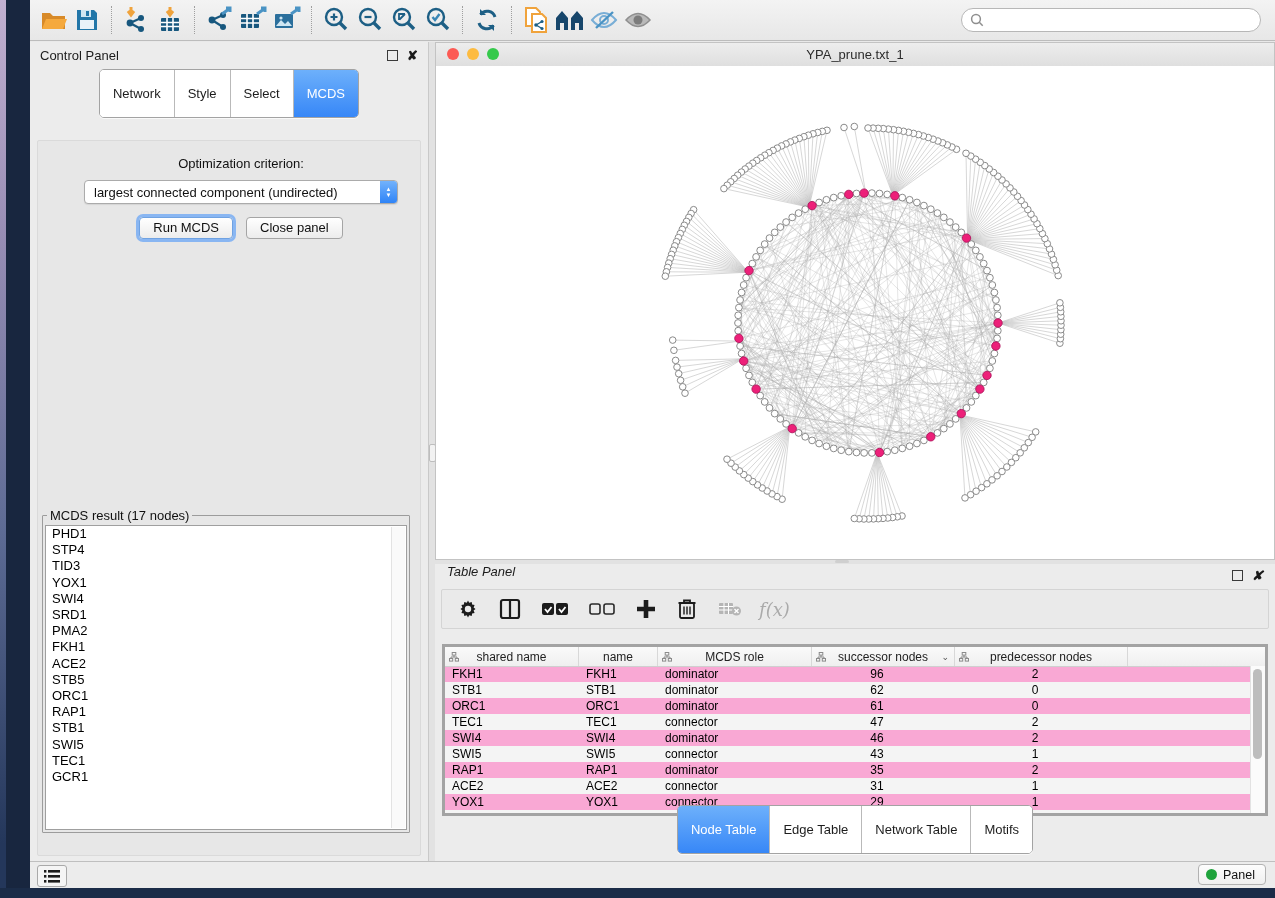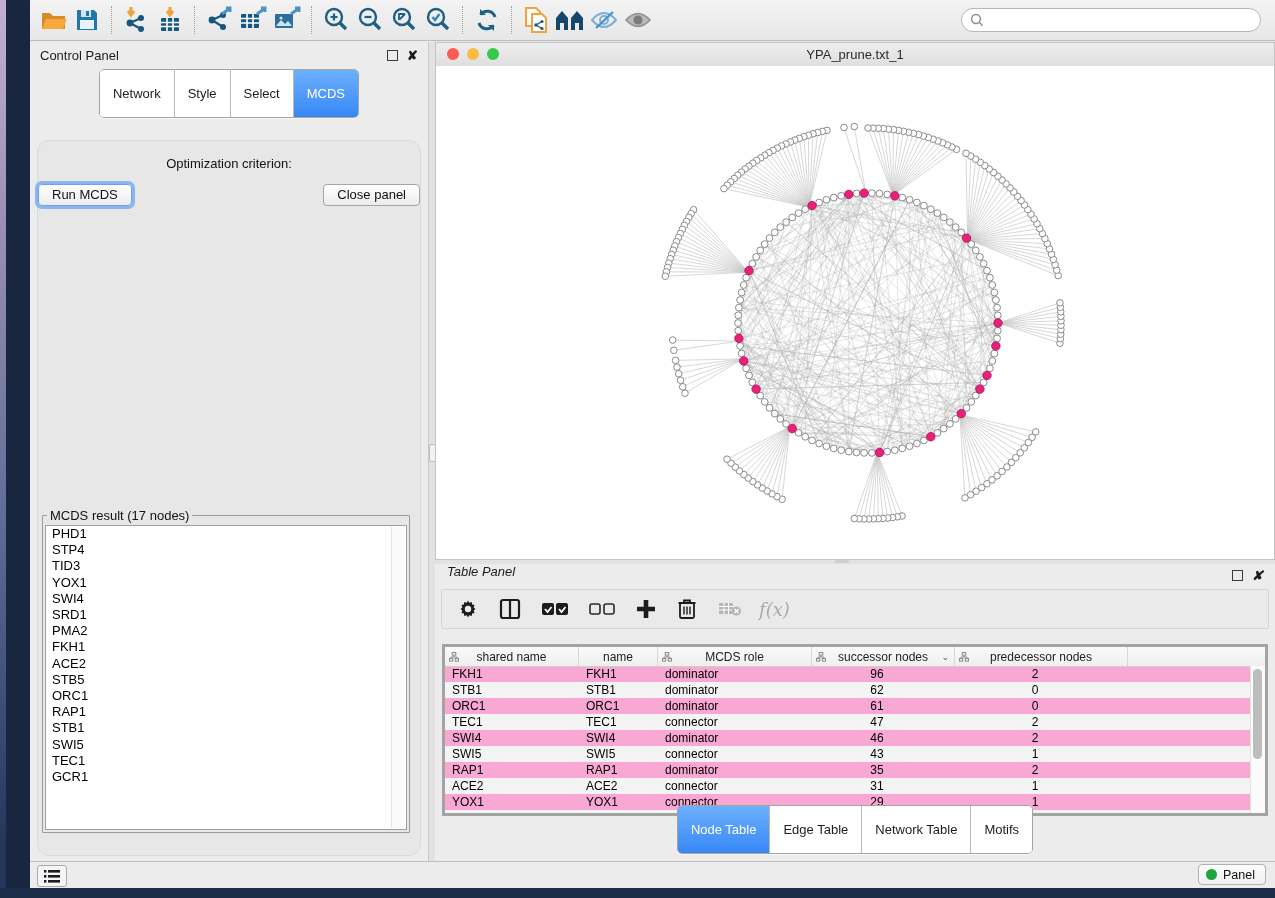--- a/index.html
+++ b/index.html
@@ -28,29 +28,29 @@
   .panel-controls{margin-left:auto;display:flex;gap:9px;align-items:center;}
   .float-box{width:9px;height:9px;border:1.5px solid #3a3a3a;display:inline-block;}
   .close-x{font-size:13px;font-weight:bold;color:#1a1a1a;line-height:10px;}
   .seg-tabs{display:flex;justify-content:center;}
   .seg{display:flex;border:1px solid #a3a3a3;border-radius:5px;overflow:hidden;background:#fff;
        box-shadow:0 1px 0 rgba(255,255,255,.7);}
   .seg .tab{padding:16px 13px;font-size:13px;color:#1d1d1d;border-right:1px solid #b9b9b9;cursor:default;background:#fff;}
   .seg .tab:last-child{border-right:none;}
   .seg .tab.active{background:linear-gradient(#6db0fb,#3787f7);color:#fff;}
   .cp-content{position:absolute;left:7px;right:7px;top:98px;bottom:6px;background:#e7e7e7;
-       border:1px solid #dadada;border-radius:12px;}
+       border:1px solid #dadada;border-radius:2px;padding-left:24px;}
   .opt-label{text-align:center;font-size:13px;margin-top:15px;color:#111;}
   .criterion{width:312px;height:22px;margin:9px auto 0 auto;background:#fff;border:1px solid #ababab;
        border-radius:4px;display:flex;align-items:center;box-shadow:0 1px 1px rgba(0,0,0,.08);}
   .criterion .val{flex:1;font-size:13px;padding-left:9px;color:#111;white-space:nowrap;}
   .stepper{width:17px;align-self:stretch;border-radius:0 3px 3px 0;background:linear-gradient(#72b2fc,#2f84f7);
        display:flex;flex-direction:column;align-items:center;justify-content:center;gap:1px;}
   .stepper span{color:#fff;font-size:6px;line-height:5px;}
-  .btn-row{display:flex;justify-content:space-between;gap:13px;margin-top:13px;}
+  .btn-row{display:flex;justify-content:center;gap:13px;margin-top:13px;}
   .mac-btn{height:22px;padding:0 13px;font-size:13px;color:#111;background:linear-gradient(#ffffff,#ececec);
        border:1px solid #a5a5a5;border-radius:4px;line-height:20px;}
   .mac-btn.focused{box-shadow:0 0 0 3px rgba(106,165,245,.75);border-color:#6fa2e2;}
   fieldset.result{position:absolute;left:4px;right:10px;top:367px;bottom:22px;margin:0;padding:0;
        border:1px solid #9c9c9c;border-radius:1px;}
   fieldset.result legend{font-size:13px;color:#111;margin-left:4px;padding:0 3px;}
   .result-list{position:absolute;left:2px;right:2px;top:2px;bottom:2px;background:#fff;border:1px solid #9f9f9f;overflow:hidden;}
   .result-list .item{font-size:13px;line-height:16.2px;padding-left:6px;color:#000;}
   .rl-scroll{position:absolute;top:1px;bottom:1px;right:1px;width:13px;background:#fafafa;border-left:1px solid #e3e3e3;}
 
@@ -263,20 +263,27 @@
     <div class="seg-tabs">
       <div class="seg" id="cp-tabs">
           <div class="tab">Network</div>
           <div class="tab">Style</div>
           <div class="tab">Select</div>
           <div class="tab active">MCDS</div>
         </div>
     </div>
     <div class="cp-content">
       <div class="opt-label">Optimization criterion:</div>
+      <div class="criterion">
+        <span class="val">largest connected component (undirected)</span>
+        <span class="stepper">
+            <span>▲</span>
+            <span>▼</span>
+          </span>
+      </div>
       <div class="btn-row">
         <button class="mac-btn focused">Run MCDS</button>
         <button class="mac-btn">Close panel</button>
       </div>
       <fieldset class="result">
         <legend>MCDS result (17 nodes)</legend>
         <div class="result-list">
           <div id="result-items">
               <div class="item">PHD1</div>
               <div class="item">STP4</div>

